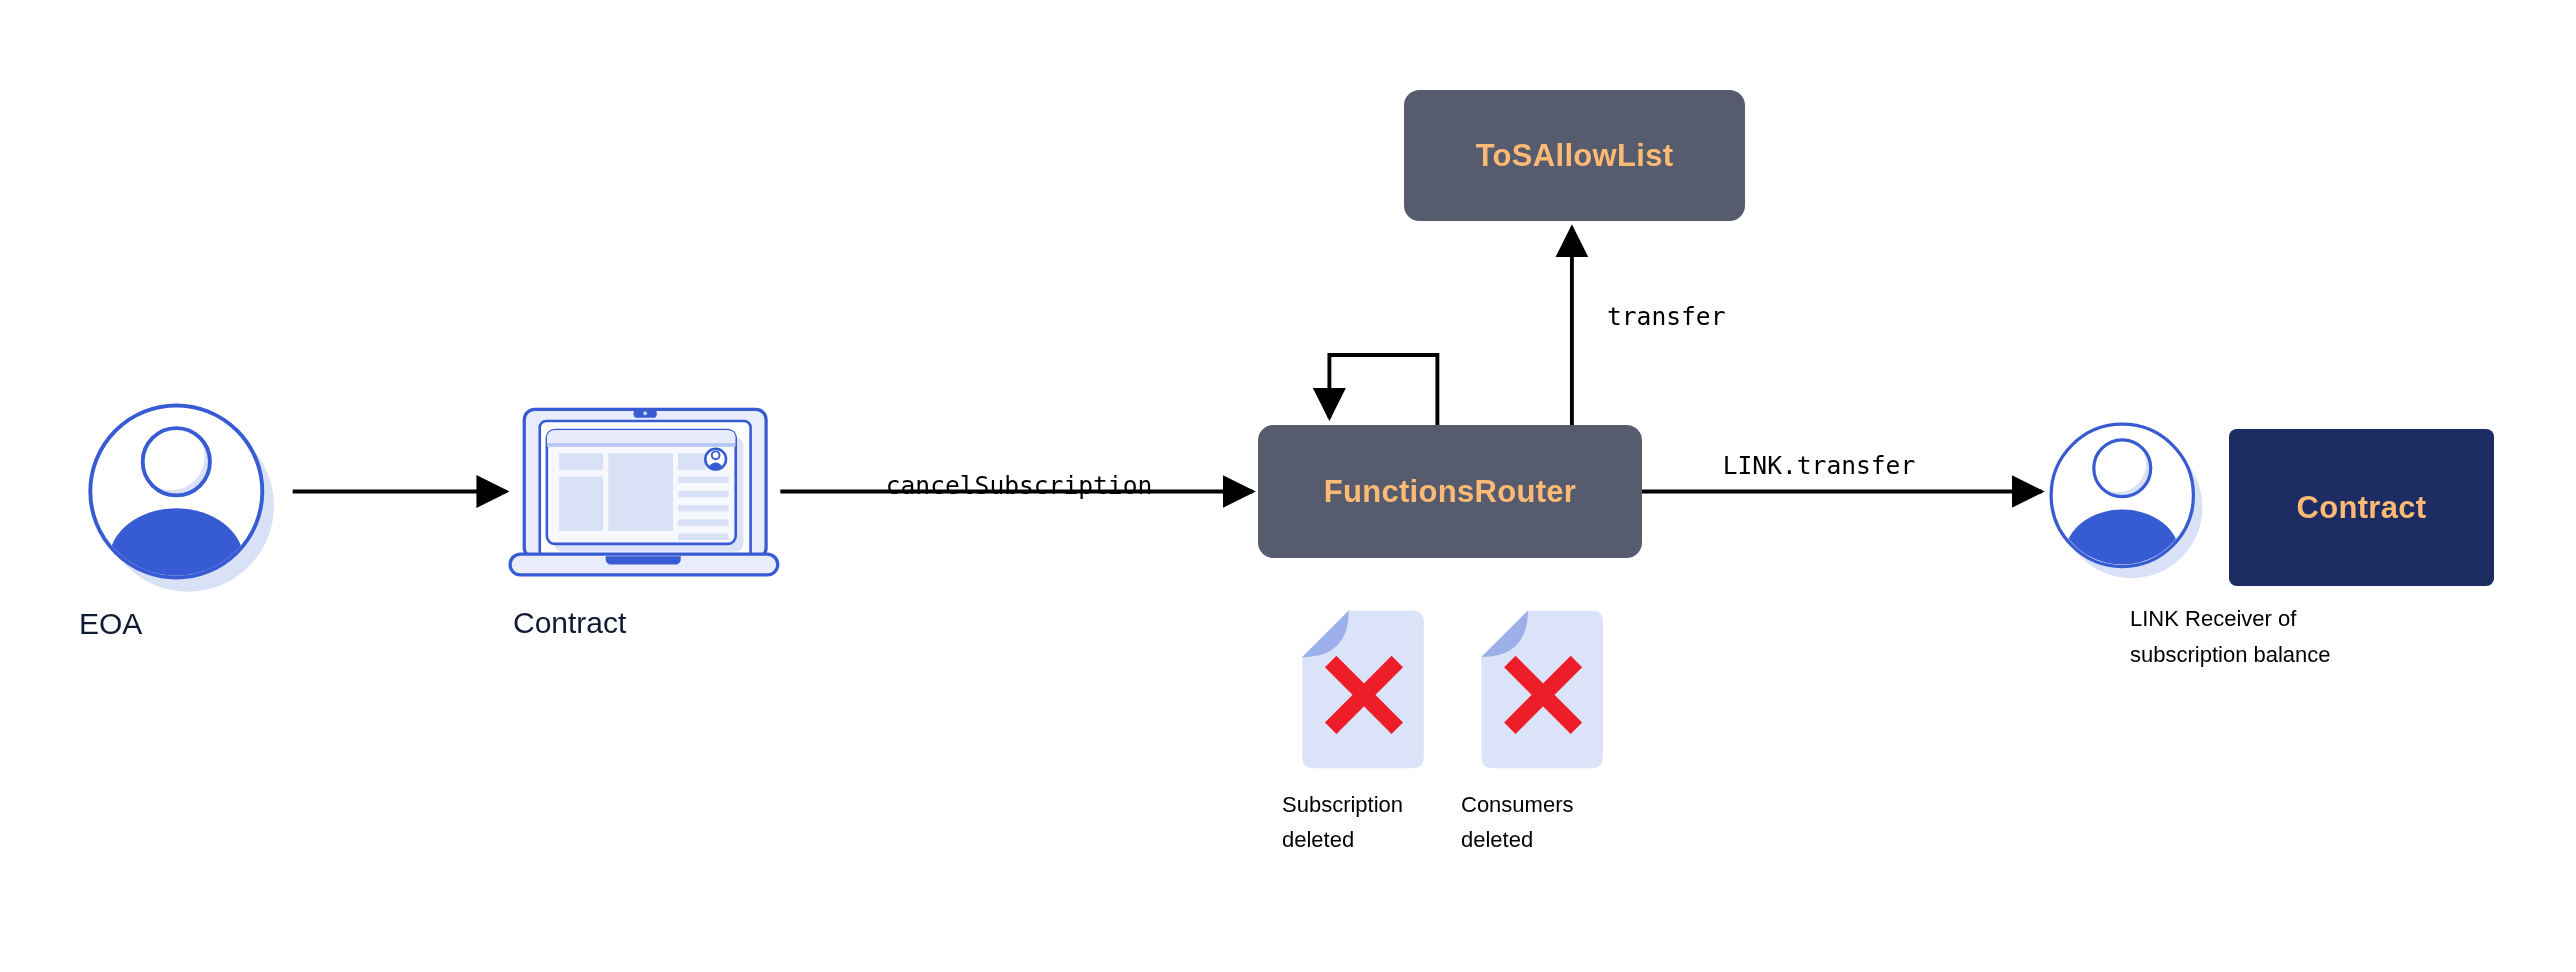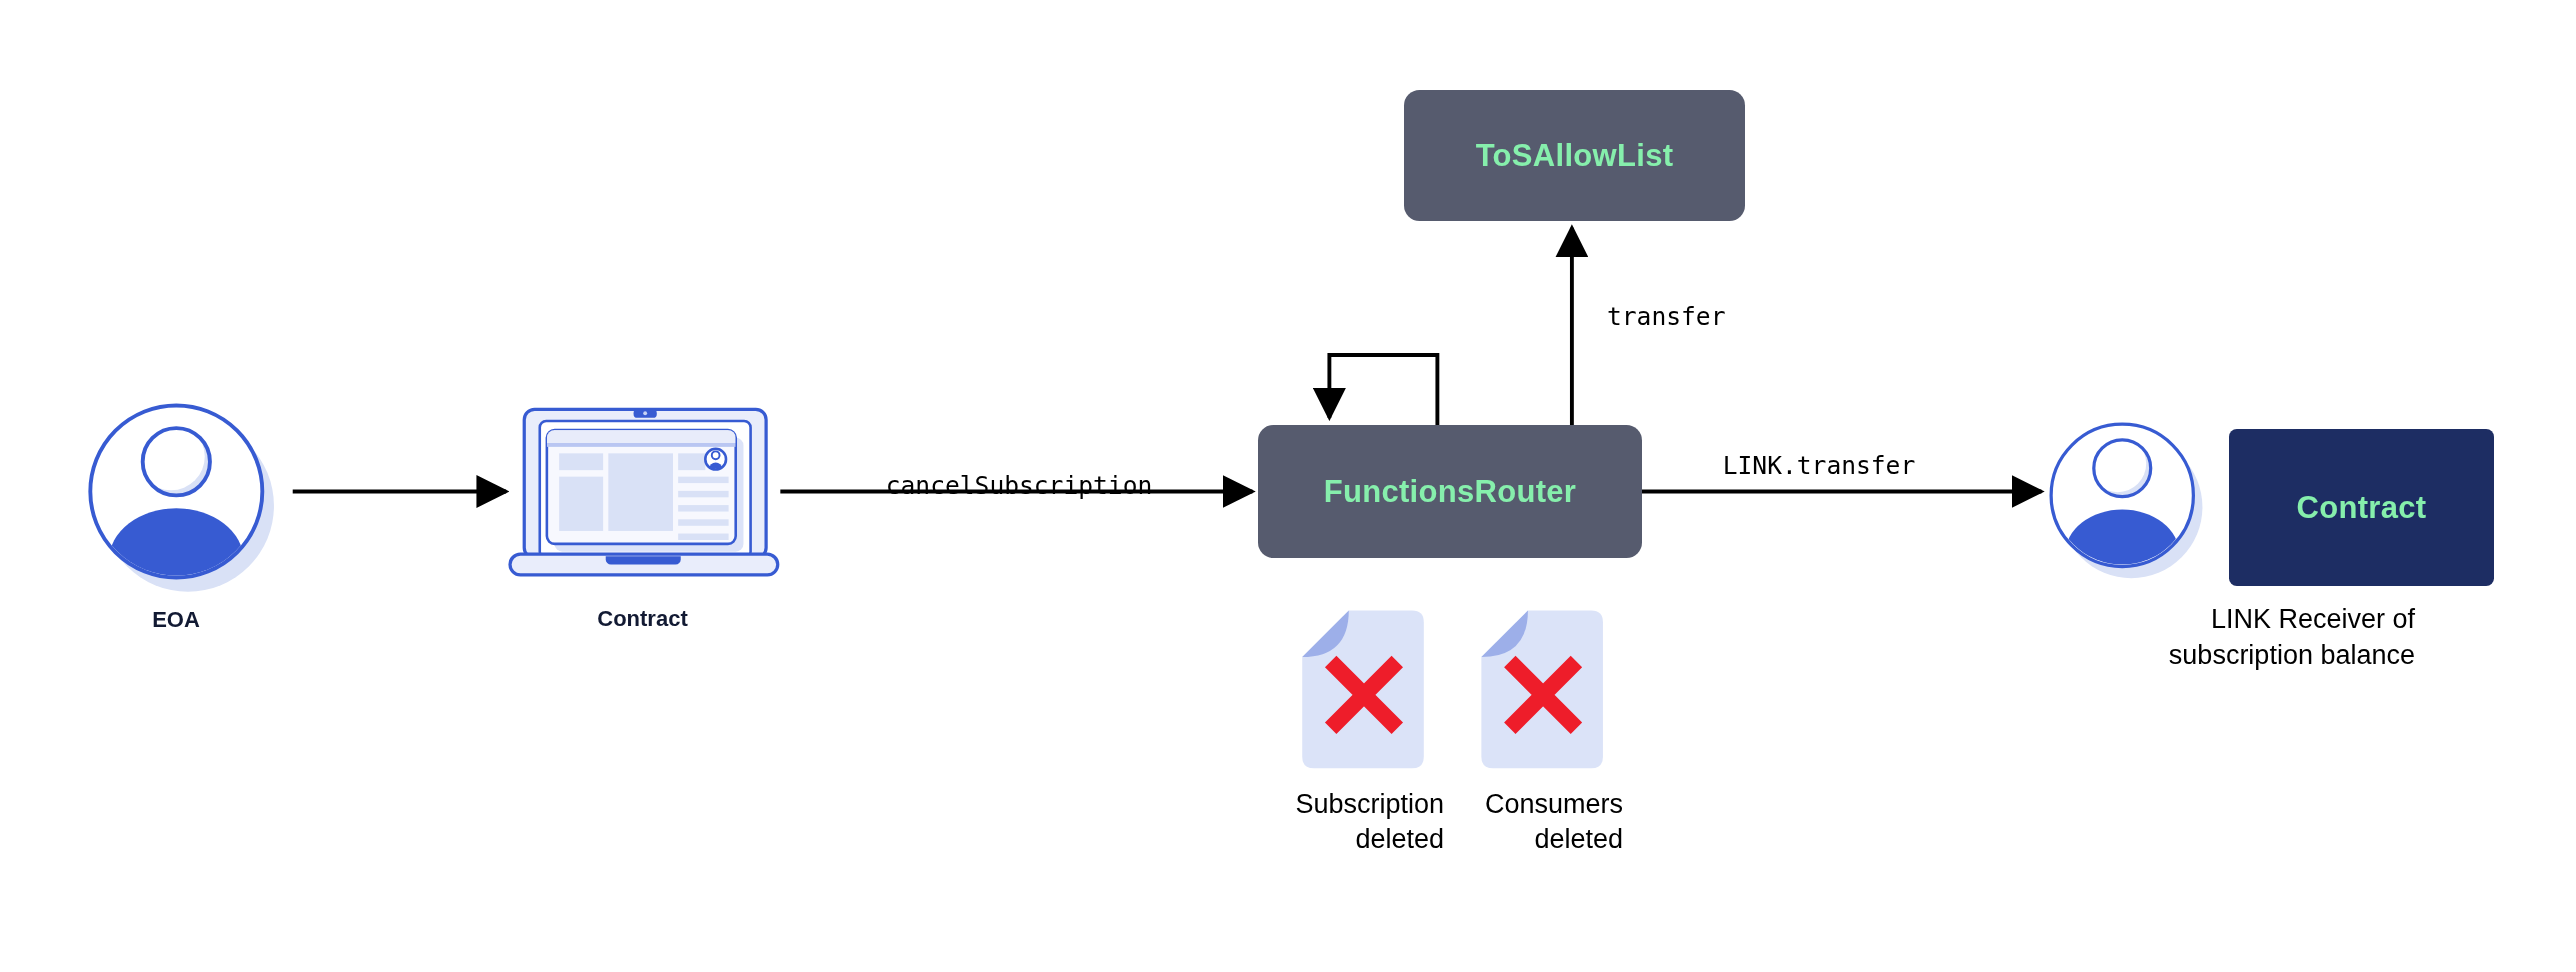--- a/index.html
+++ b/index.html
@@ -33,35 +33,34 @@
   .f-white{fill:#FFFFFF;}
   .f-none{fill:none;}
   .f-lav{fill:var(--lavender);}
   .f-screen{fill:var(--screen-fill);}
   .f-doc{fill:var(--doc-fill);}
   .f-fold{fill:var(--doc-fold);}
   .f-block{fill:var(--block-fill);}
   .x-mark{stroke:var(--red);stroke-width:25;fill:none;}
   .box{
     position:absolute;display:flex;align-items:center;justify-content:center;
-    color:#86efac;font-weight:700;font-size:31px;letter-spacing:0.3px;
+    color:#fdba74;font-weight:700;font-size:31px;letter-spacing:0.3px;
   }
   .box.slate{background:var(--slate);border-radius:15.5px;}
   .box.navy{background:var(--navy);border-radius:7.8px;}
   .node-label{
-    position:absolute;font-weight:700;font-size:22px;color:var(--label-dark);
-    text-align:center;
+    position:absolute;font-weight:400;font-size:30px;color:var(--label-dark);
   }
   .mono-label{
     position:absolute;font-family:"DejaVu Sans Mono", monospace;
     font-size:24.6px;color:#000;text-align:center;white-space:pre-line;line-height:34px;
   }
   .mono-label.left{text-align:left;white-space:nowrap;}
   .caption{
-    position:absolute;font-size:27px;color:#000;text-align:right;line-height:35px;
+    position:absolute;font-size:22px;color:#000;text-align:left;line-height:35px;
   }
   .caption.wide{line-height:36px;}
 </style>
 </head>
 <body>
 
 <div class="canvas">
 
   <svg class="layer" viewBox="0 0 3982 1503">
     <defs>

